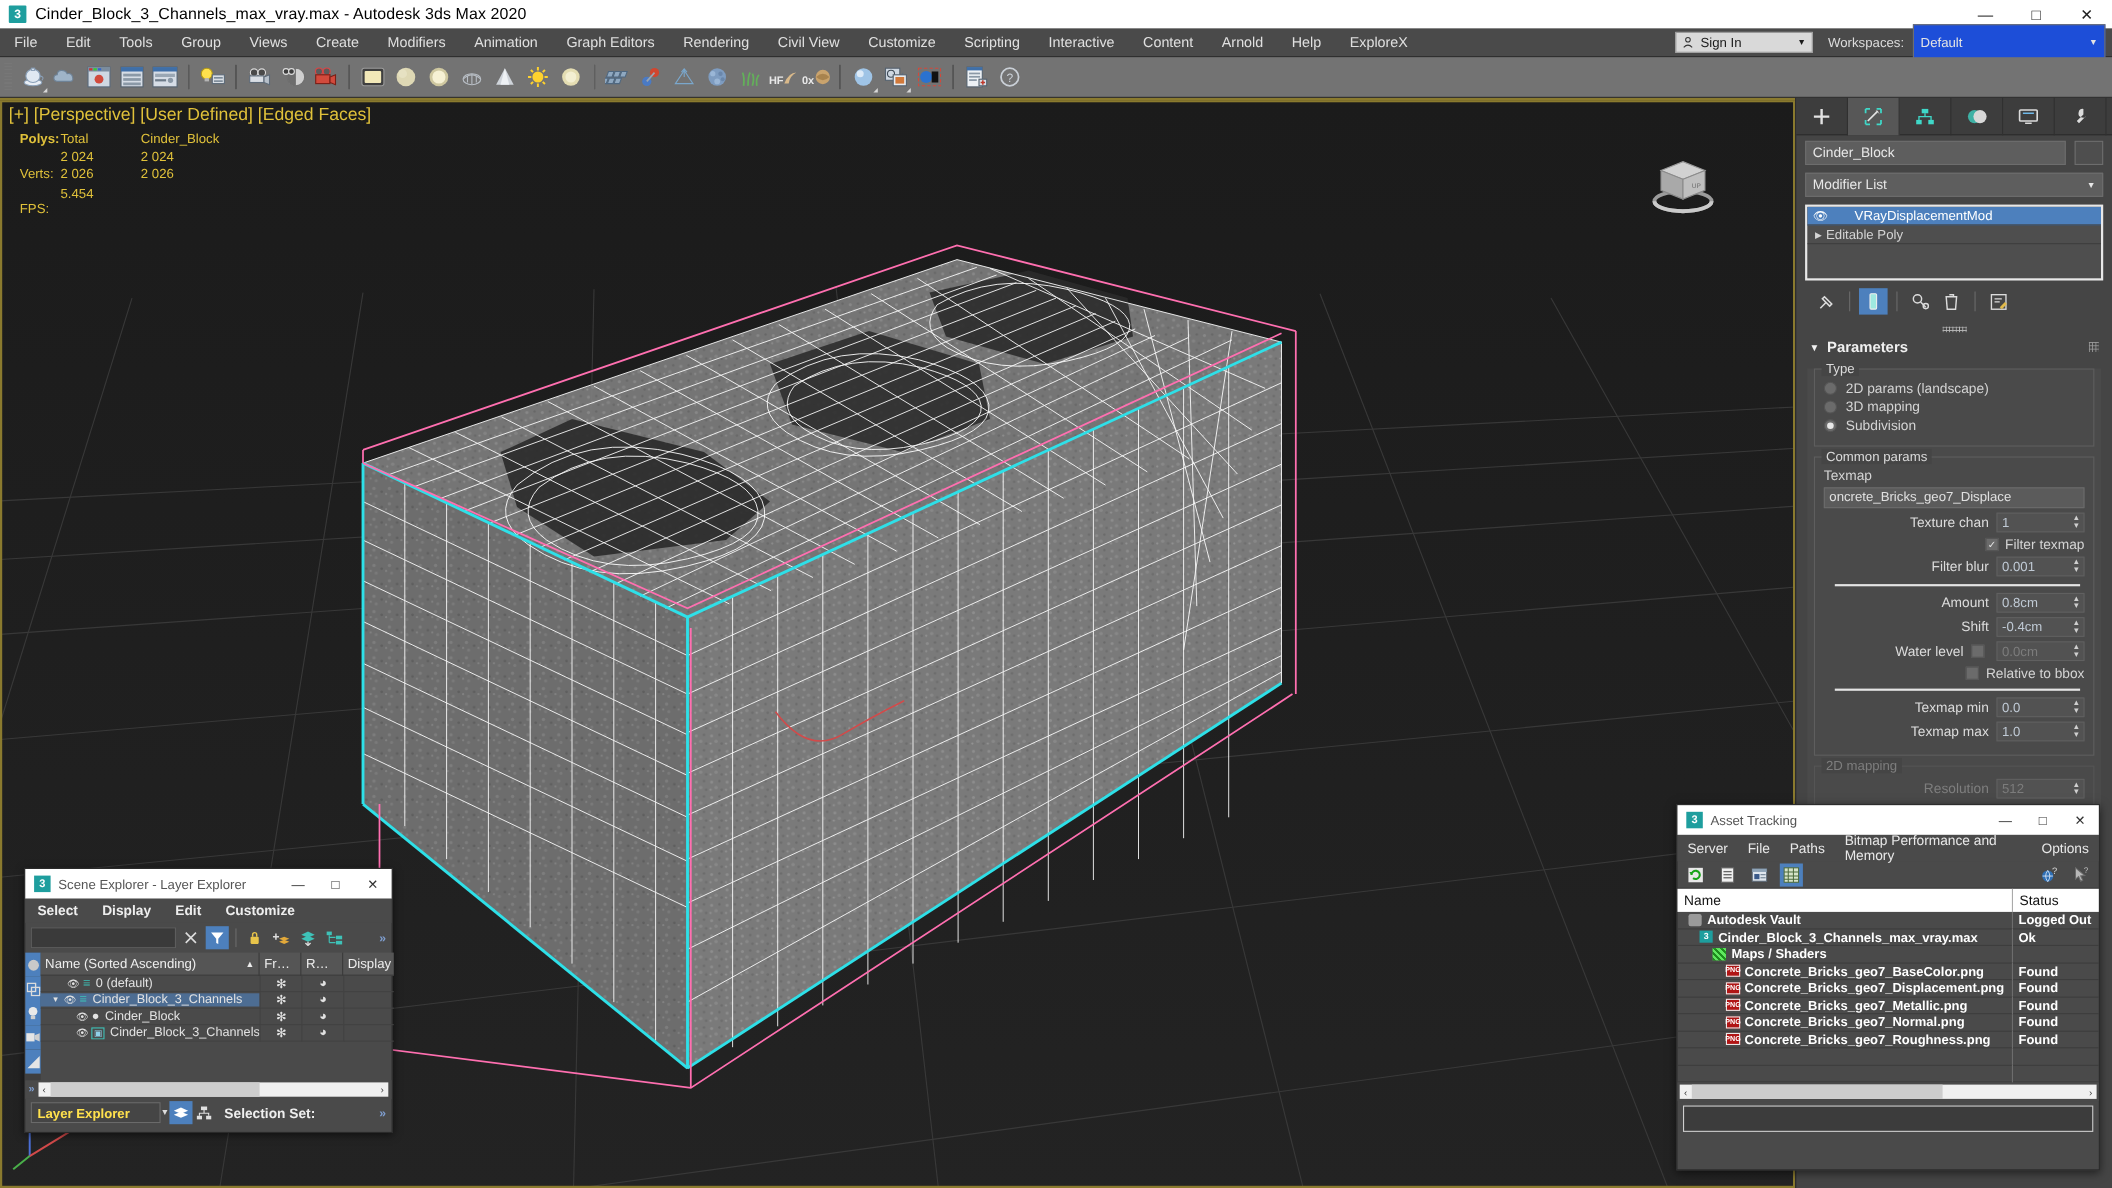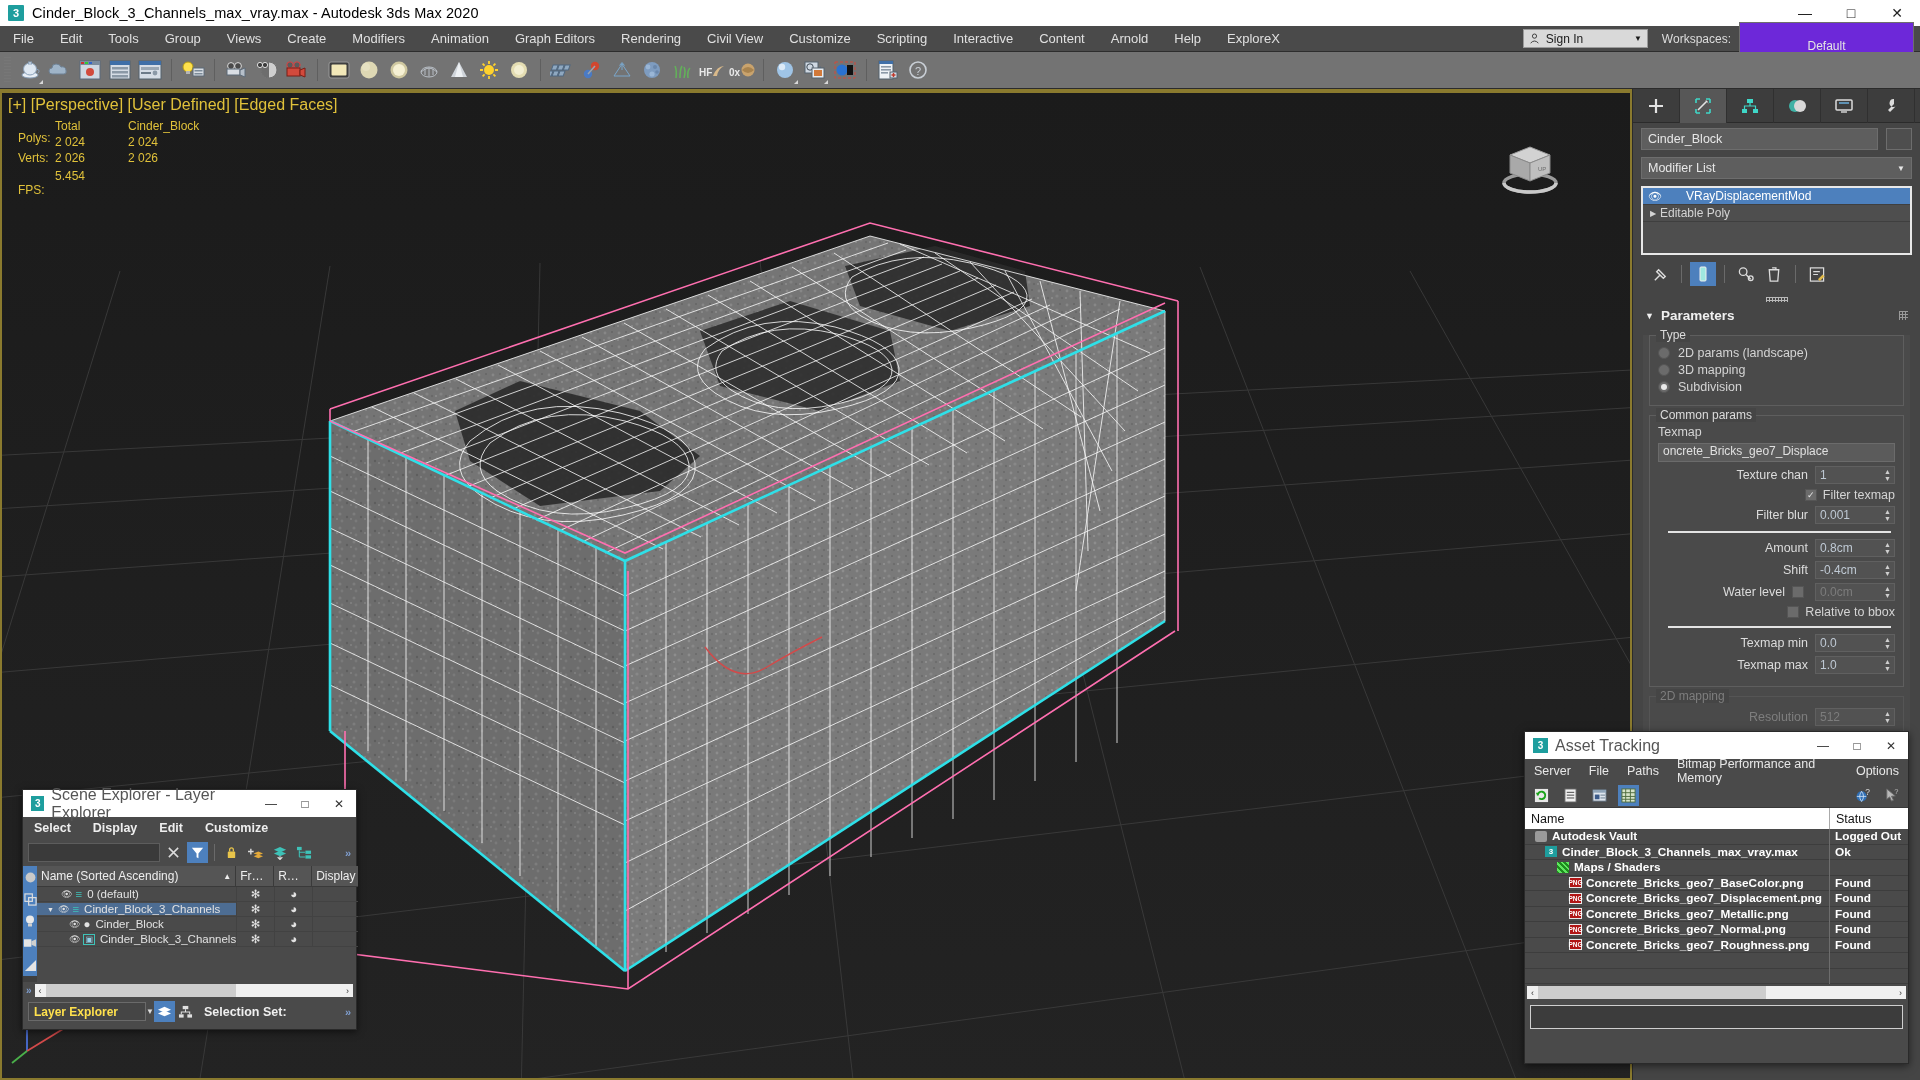--- a/index.html
+++ b/index.html
@@ -35,22 +35,22 @@
   }
   #menubar .mi { padding:0 13px; font-size:13px; color:#e0e0e0; line-height:26px; }
   #menubar .right { margin-left:auto; display:flex; align-items:center; padding-right:6px; }
   .signin {
     display:flex;align-items:center; background:#d9d9d9; color:#1a1a1a;
     height:19px; width:125px; font-size:12px; padding:0 5px; border:1px solid #9a9a9a;
   }
   .signin .ar { margin-left:auto; font-size:8px; }
   .wsLabel { font-size:12px; color:#ddd; margin:0 8px 0 14px;}
   .wsSel {
-    background:#6d28d9; border:1px solid #6e6e6e; height:19px; width:175px;
-    display:flex;align-items:center;padding:16px 6px;font-size:12px;color:#e4e4e4;flex-direction:column;
+    background:#1d4ed8; border:1px solid #6e6e6e; height:19px; width:175px;
+    display:flex;align-items:center;padding:16px 6px;font-size:12px;color:#e4e4e4;
   }
   .wsSel .ar { margin-left:auto; font-size:8px; }
 
   
   #maintoolbar {
     position:absolute;left:0;top:52px;width:1920px;height:37px;
     background:#737373;display:flex;align-items:center;border-bottom:1px solid #2b2b2b;
   }
   .grip { width:7px;height:26px;margin:0 4px;
     background:repeating-linear-gradient(to bottom,#777 0 1px,transparent 1px 3px);}
@@ -144,21 +144,21 @@
 
   
   #sceneExp {
     position:absolute;left:22px;top:789px;width:335px;height:241px;
     background:#4a4a4a;border:1px solid #2a2a2a;
     box-shadow:0 2px 7px rgba(0,0,0,.55);
   }
   .winTitle { height:27px;background:#fff;color:#222;display:flex;align-items:center;}
   .winTitle .ic { width:15px;height:15px;background:#1e9e9e;color:#fff;font-size:10px;font-weight:bold;
     display:flex;align-items:center;justify-content:center;margin:0 7px 0 8px;}
-  .winTitle .t { font-size:16px;color:#555;}
+  .winTitle .t { font-size:12px;color:#555;}
   .winTitle .btns { margin-left:auto;display:flex;}
   .winTitle .btns div { width:34px;height:27px;display:flex;align-items:center;justify-content:center;font-size:12px;color:#333;}
   .seMenu { height:22px;display:flex;align-items:center;background:#4a4a4a;}
   .seMenu span { font-size:12.5px;font-weight:bold;color:#eee;padding:0 11px;}
   .seTool { height:27px;display:flex;align-items:center;padding:0 5px;gap:3px;}
   .seSearch { width:132px;height:19px;background:#3a3a3a;border:1px solid #5d5d5d;}
   .sb { width:21px;height:21px;display:flex;align-items:center;justify-content:center;}
   .sb.on { background:#4d80bd;}
   .seBody { display:flex;height:116px;}
   .seIcons { width:19px;background:#3f3f3f;}
@@ -684,21 +684,21 @@
     <text x="50" y="50" font-size="6" fill="#6d6d6d" font-family="Liberation Sans">UP</text>
   </svg>
 
   <div id="vpborder"></div>
 
   <div class="vptext" id="vplabel">[+] [Perspective] [User Defined] [Edged Faces]</div>
 
   <div>
     <div class="stat" style="left:55px;  top:28px;">Total</div>
     <div class="stat" style="left:128px; top:28px;">Cinder_Block</div>
-    <div class="stat" style="left:18px;  top:40px;">Polys:</div>
+    <div class="stat" style="left:18px;  top:28px;font-weight:bold;">Polys:</div>
     <div class="stat" style="left:55px;  top:44px;">2 024</div>
     <div class="stat" style="left:128px; top:44px;">2 024</div>
     <div class="stat" style="left:18px;  top:60px;">Verts:</div>
     <div class="stat" style="left:55px;  top:60px;">2 026</div>
     <div class="stat" style="left:128px; top:60px;">2 026</div>
     <div class="stat" style="left:18px;  top:92px;">FPS:</div>
     <div class="stat" style="left:55px;  top:78px;">5.454</div>
   </div>
 </div>
 

